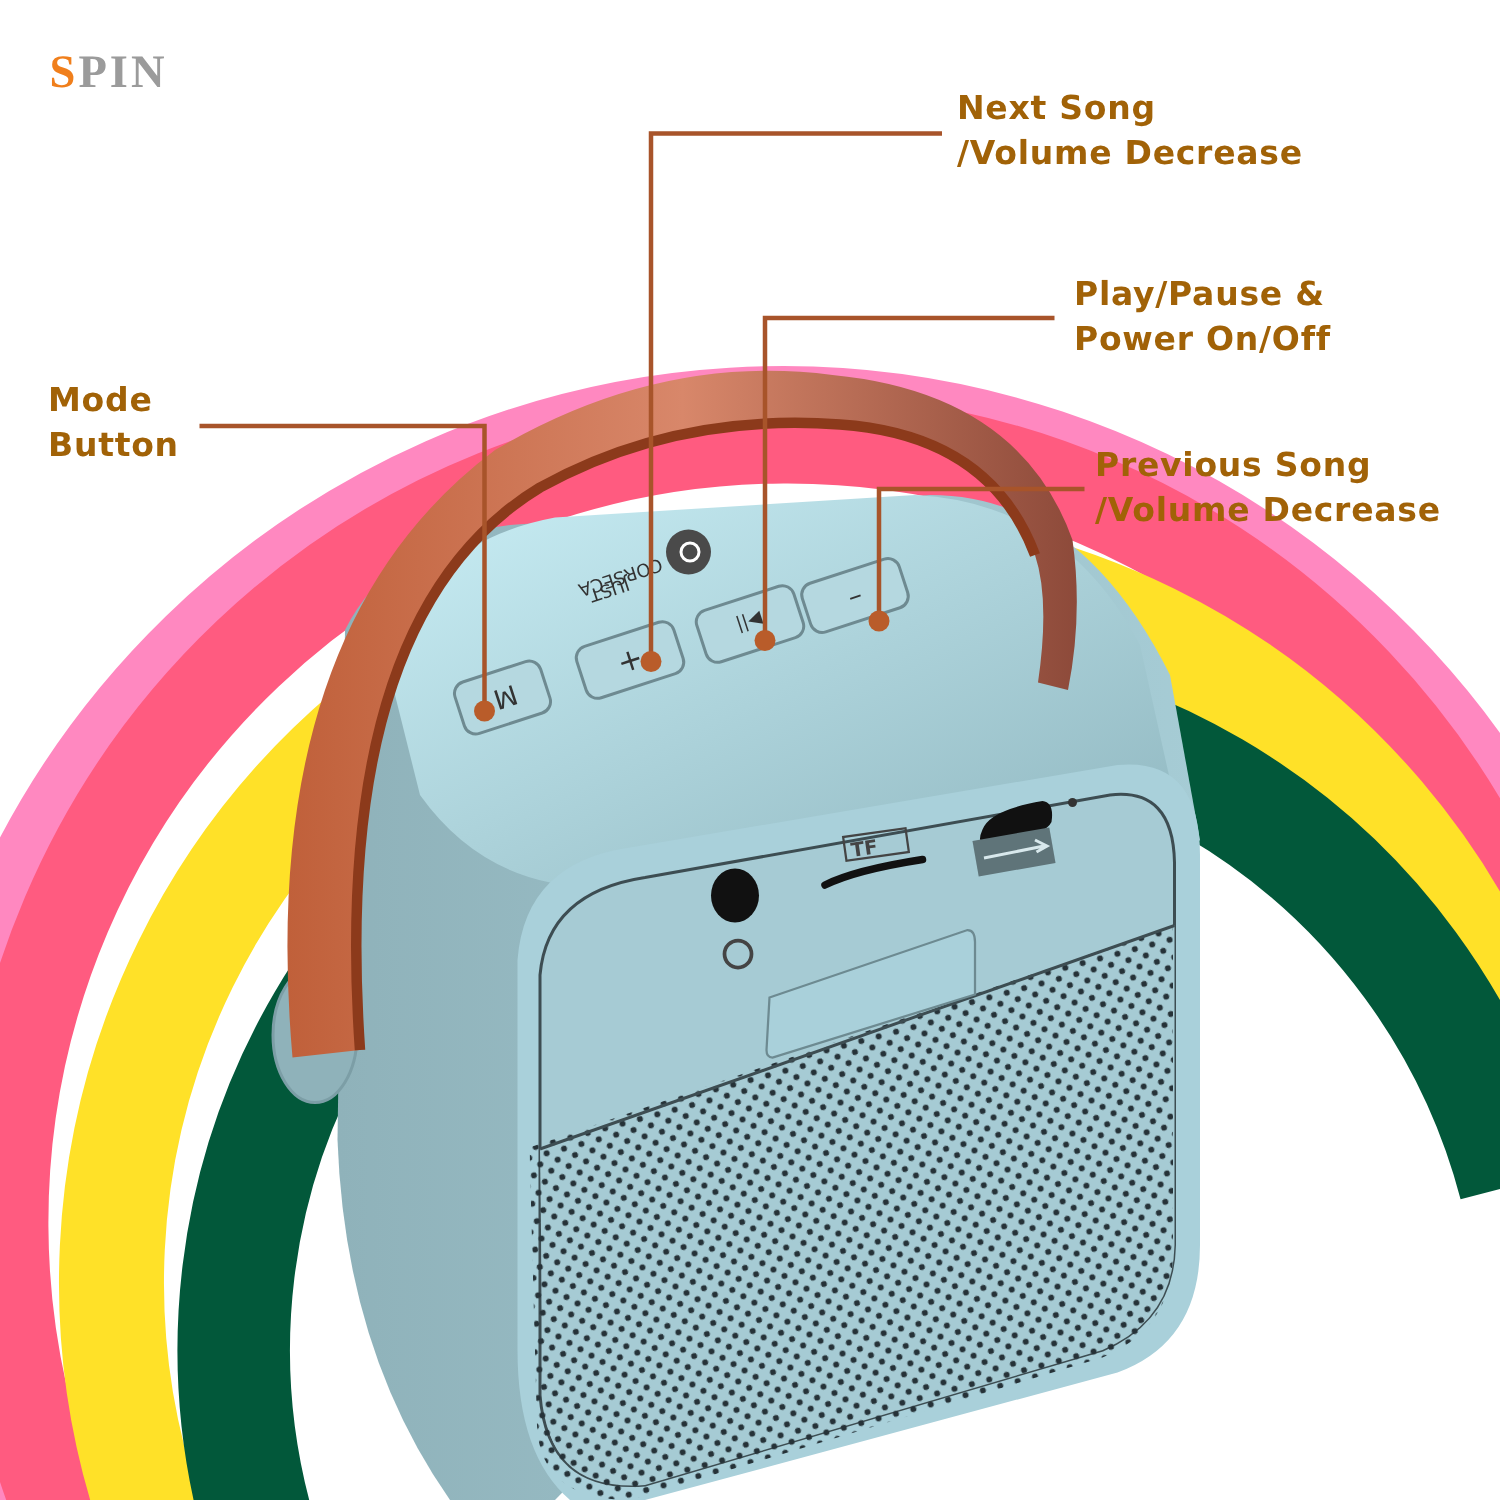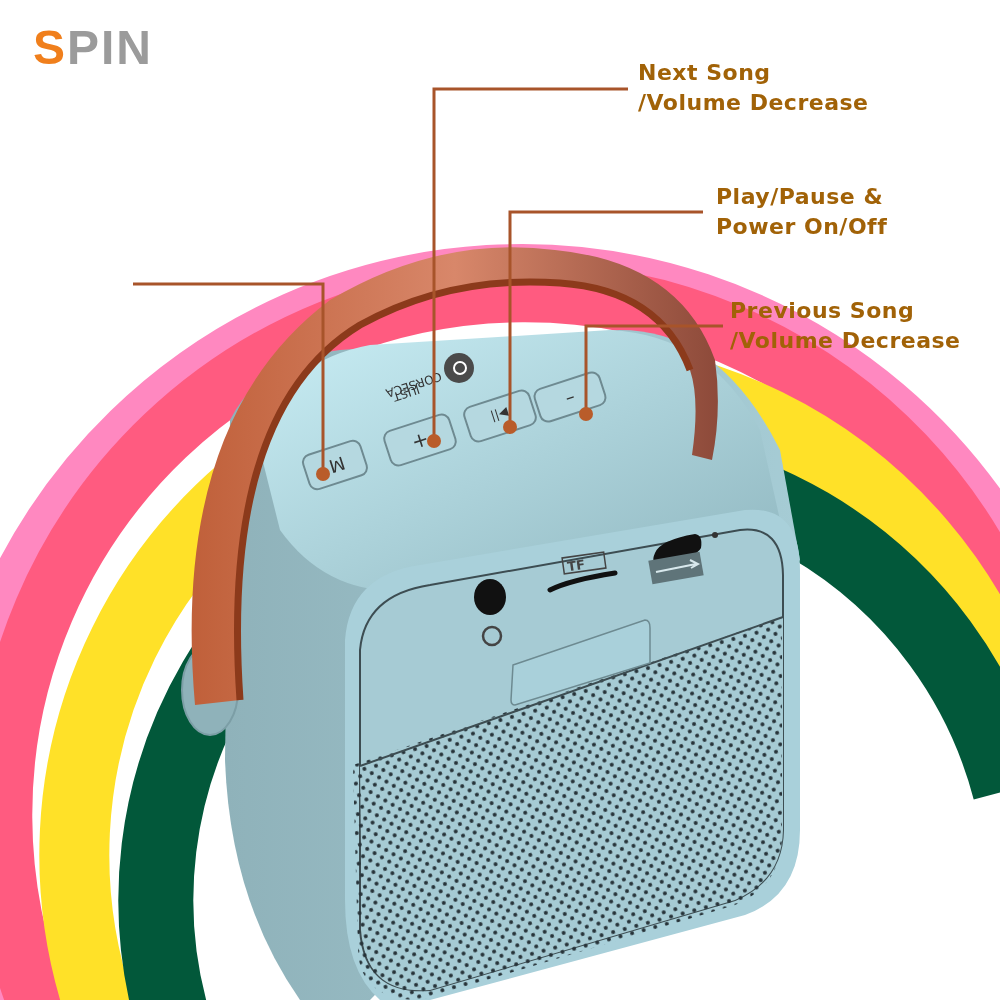--- a/index.html
+++ b/index.html
@@ -1,18 +1,18 @@
 <!DOCTYPE html>
 <html><head>
 <meta charset="utf-8">
 <style>
   html,body{margin:0;padding:0;background:#ffffff;}
   body{width:1000px;height:1000px;position:relative;overflow:hidden;font-family:"DejaVu Sans","Liberation Sans",sans-serif;}
   .stage{position:absolute;left:0;top:0;width:1000px;height:1000px;}
-  .logo{position:absolute;left:33px;top:28px;font-family:Liberation Sans, sans-serif;font-weight:bold;color:#9b9b9b;line-height:40px;font-size:48px;letter-spacing:2px;}
+  .logo{position:absolute;left:33px;top:28px;font-family:Liberation Serif, serif;font-weight:bold;color:#9b9b9b;line-height:40px;font-size:31px;letter-spacing:2px;}
   .logo .row{display:block;height:44px;}
   .logo .accent{color:#f07f1c;}
   .label{position:absolute;color:#a16207;font-size:22px;line-height:30px;font-weight:700;letter-spacing:0.5px;white-space:nowrap;}
   .label span{display:block;}
 </style>
 </head>
 <body>
 
 <div class="stage">
 
@@ -114,20 +114,24 @@
       <circle cx="434" cy="441" r="7"></circle>
       <circle cx="510" cy="427" r="7"></circle>
       <circle cx="586" cy="414" r="7"></circle>
     </g>
   </svg>
 
   <div class="logo">
     <span class="row"><span class="accent">S</span><span>PIN</span></span>
   </div>
 
+  <div class="label" style="left:32px;top:253px;">
+    <span>Mode</span>
+    <span>Button</span>
+  </div>
   <div class="label" style="left:638px;top:58px;">
     <span>Next Song</span>
     <span>/Volume Decrease</span>
   </div>
   <div class="label" style="left:730px;top:296px;">
     <span>Previous Song</span>
     <span>/Volume Decrease</span>
   </div>
   <div class="label" style="left:716px;top:182px;">
     <span>Play/Pause &amp;</span>

